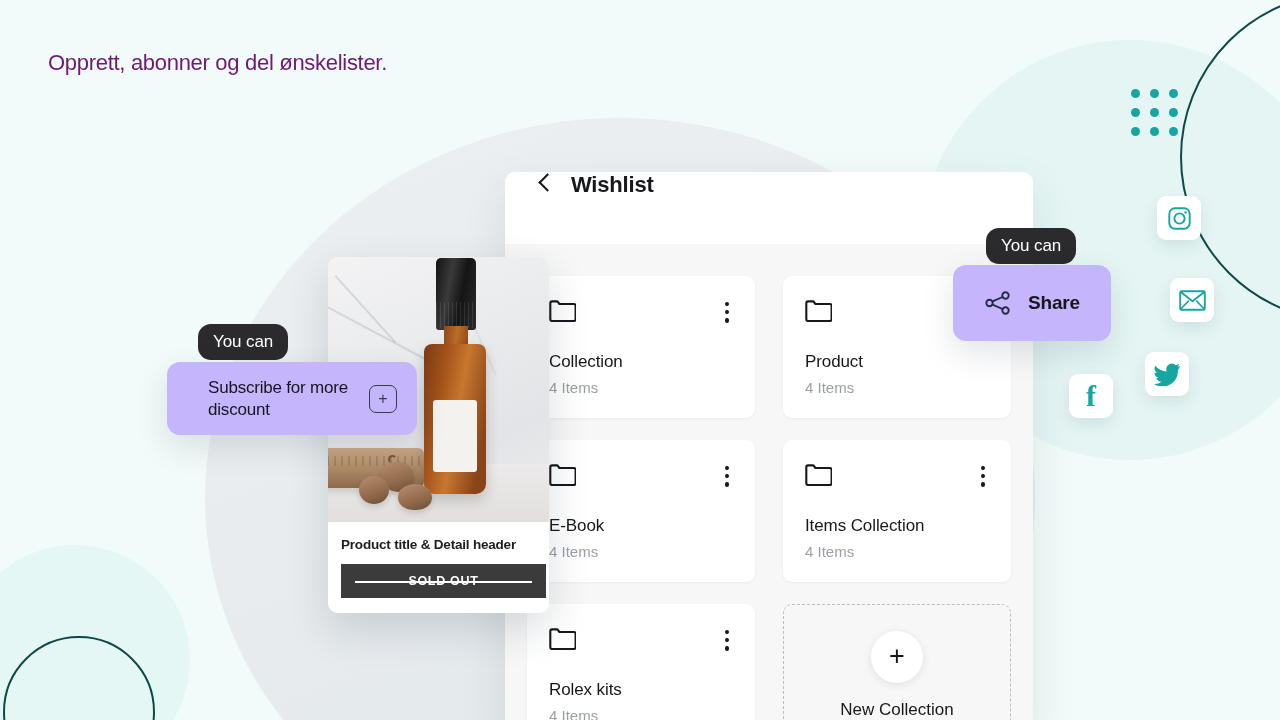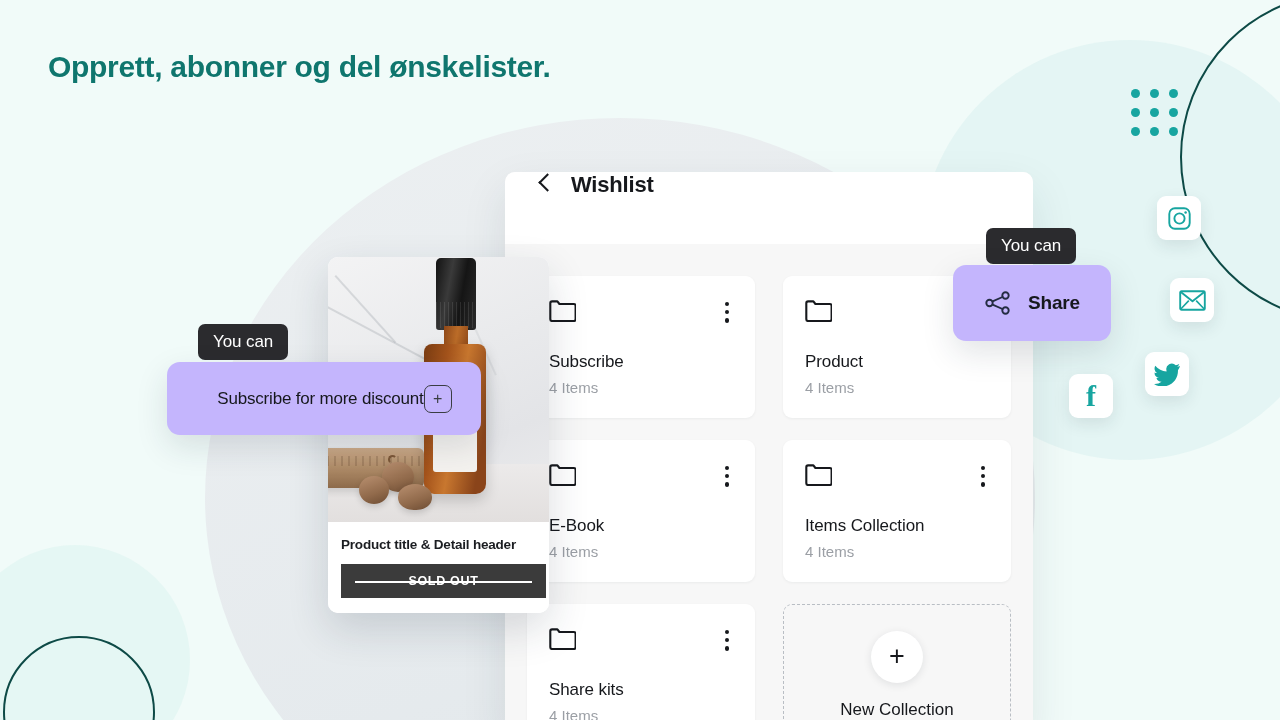--- a/index.html
+++ b/index.html
@@ -62,24 +62,24 @@
   .dot-grid i {
     display: block; width: 9px; height: 9px;
     border-radius: 50%;
     background: #17a5a0;
   }
 
   
   .headline {
     position: absolute;
     left: 48px; top: 50px;
-    font-size: 30px;
-    font-weight: 700;
+    font-size: 22px;
+    font-weight: 400;
     letter-spacing: -0.3px;
-    color: #0f766e;
+    color: #701a75;
     white-space: nowrap;
   }
 
   
   .phone {
     position: absolute;
     left: 505px; top: 172px;
     width: 528px; height: 560px;
     background: #f7f7f7;
     border-radius: 10px 10px 0 0;
@@ -303,36 +303,36 @@
     height: 1.6px; background: #ffffff;
   }
 
   
   .badge {
     position: absolute;
     background: #2b2b2e;
     color: #ffffff;
     font-size: 17px;
     font-weight: 400;
-    border-radius: 7px;
+    border-radius: 13px;
     padding: 8px 15px;
     letter-spacing: -0.1px;
   }
   .float-card {
     position: absolute;
     background: #c4b5fd;
     border-radius: 13px;
     box-shadow: 0 12px 32px rgba(30,45,60,.13);
   }
   .subscribe-card {
     left: 167px; top: 362px;
-    width: 314px; height: 73px;
+    width: 250px; height: 73px;
     display: flex; align-items: center;
     padding: 0 20px 0 41px;
-    justify-content: center;
+    justify-content: flex-start;
   }
   .subscribe-text {
     font-size: 17px;
     line-height: 22px;
     color: #16181c;
     letter-spacing: -0.2px;
   }
   .plus-box {
     width: 28px; height: 28px;
     border: 1.6px solid #3a3d42;
@@ -412,21 +412,21 @@
       <div class="card-top">
         <svg class="folder-icon" viewBox="0 0 27 22" fill="none">
           <path d="M1.3 3.2c0-1 .8-1.8 1.8-1.8h5.3l2 2.6h14.4c1 0 1.8.8 1.8 1.8v13.4c0 1-.8 1.8-1.8 1.8H3.1c-1 0-1.8-.8-1.8-1.8V3.2z" stroke="#16181c" stroke-width="2.1" stroke-linejoin="round"></path>
         </svg>
         <span class="kebab">
             <i></i>
             <i></i>
             <i></i>
           </span>
       </div>
-      <div class="card-title">Subscribe</div>
+      <div class="card-title">Collection</div>
       <div class="card-sub">4 Items</div>
     </div>
 
     <div class="card">
       <div class="card-top">
         <svg class="folder-icon" viewBox="0 0 27 22" fill="none">
           <path d="M1.3 3.2c0-1 .8-1.8 1.8-1.8h5.3l2 2.6h14.4c1 0 1.8.8 1.8 1.8v13.4c0 1-.8 1.8-1.8 1.8H3.1c-1 0-1.8-.8-1.8-1.8V3.2z" stroke="#16181c" stroke-width="2.1" stroke-linejoin="round"></path>
         </svg>
         <span class="kebab">
             <i></i>
@@ -472,21 +472,21 @@
       <div class="card-top">
         <svg class="folder-icon" viewBox="0 0 27 22" fill="none">
           <path d="M1.3 3.2c0-1 .8-1.8 1.8-1.8h5.3l2 2.6h14.4c1 0 1.8.8 1.8 1.8v13.4c0 1-.8 1.8-1.8 1.8H3.1c-1 0-1.8-.8-1.8-1.8V3.2z" stroke="#16181c" stroke-width="2.1" stroke-linejoin="round"></path>
         </svg>
         <span class="kebab">
             <i></i>
             <i></i>
             <i></i>
           </span>
       </div>
-      <div class="card-title">Share kits</div>
+      <div class="card-title">Rolex kits</div>
       <div class="card-sub">4 Items</div>
     </div>
 
     <div class="card new">
       <div class="plus-circle">+</div>
       <div class="new-label">New Collection</div>
     </div>
 
   </div>
 </div>

